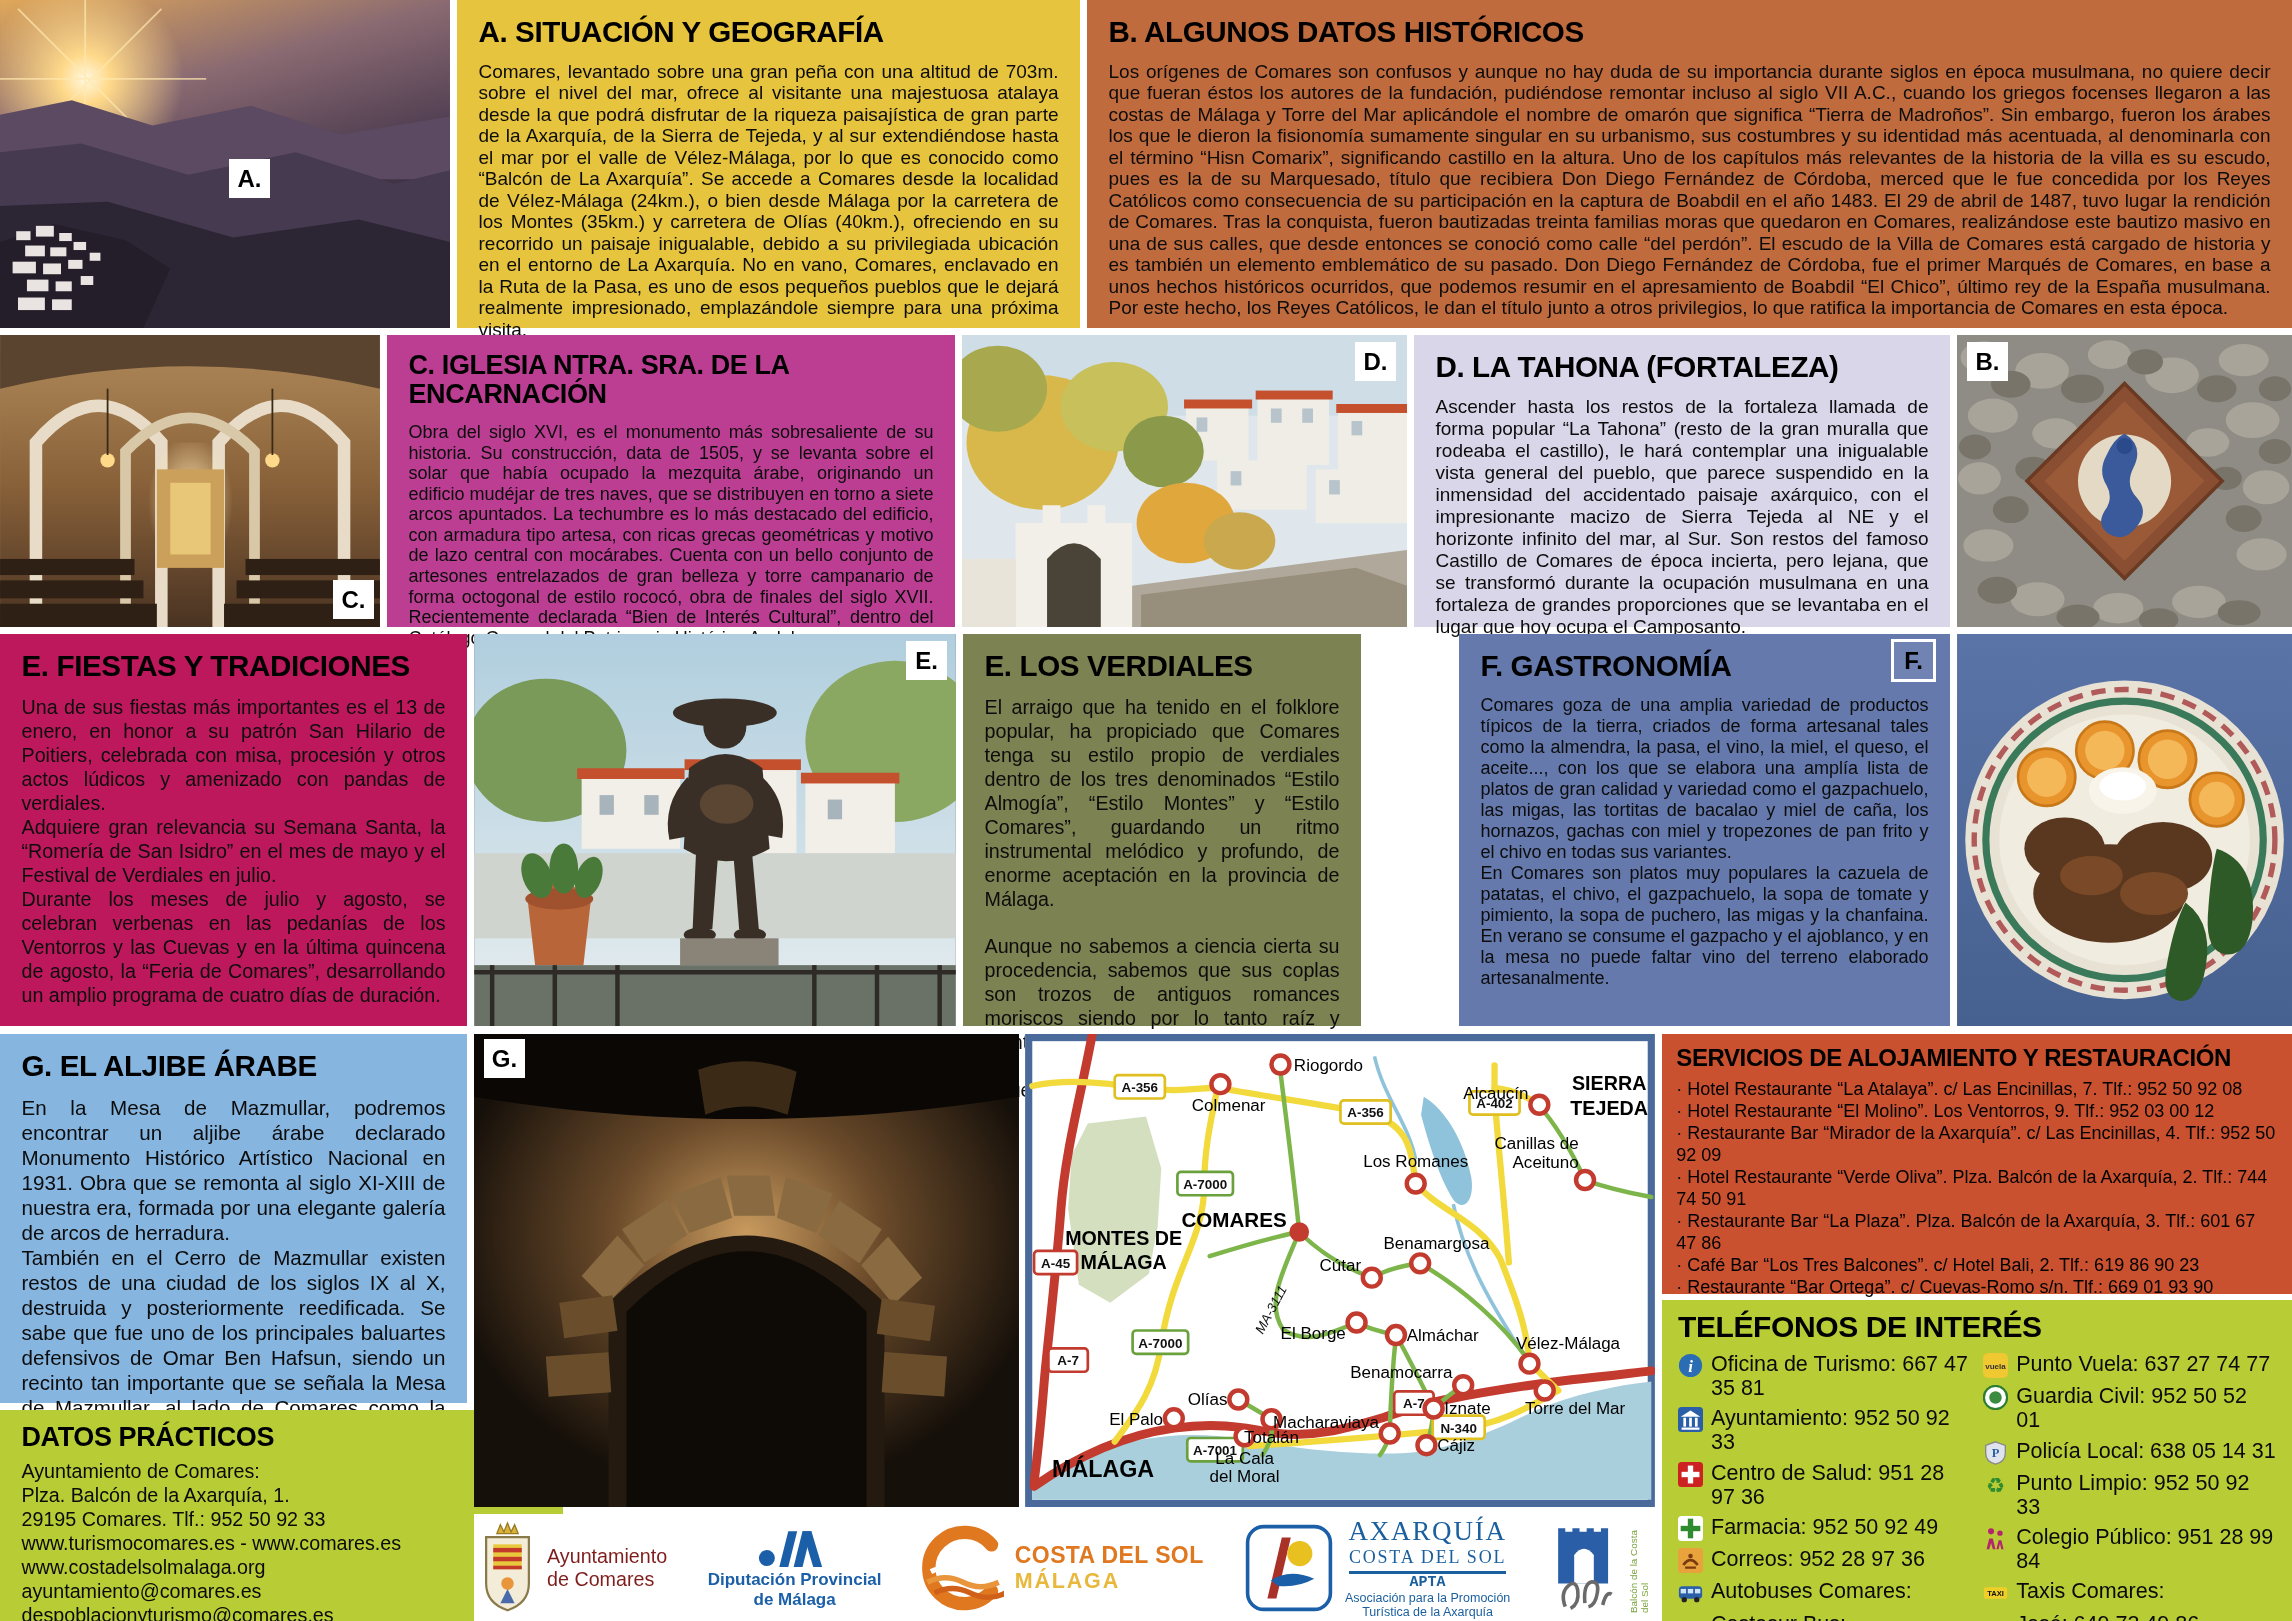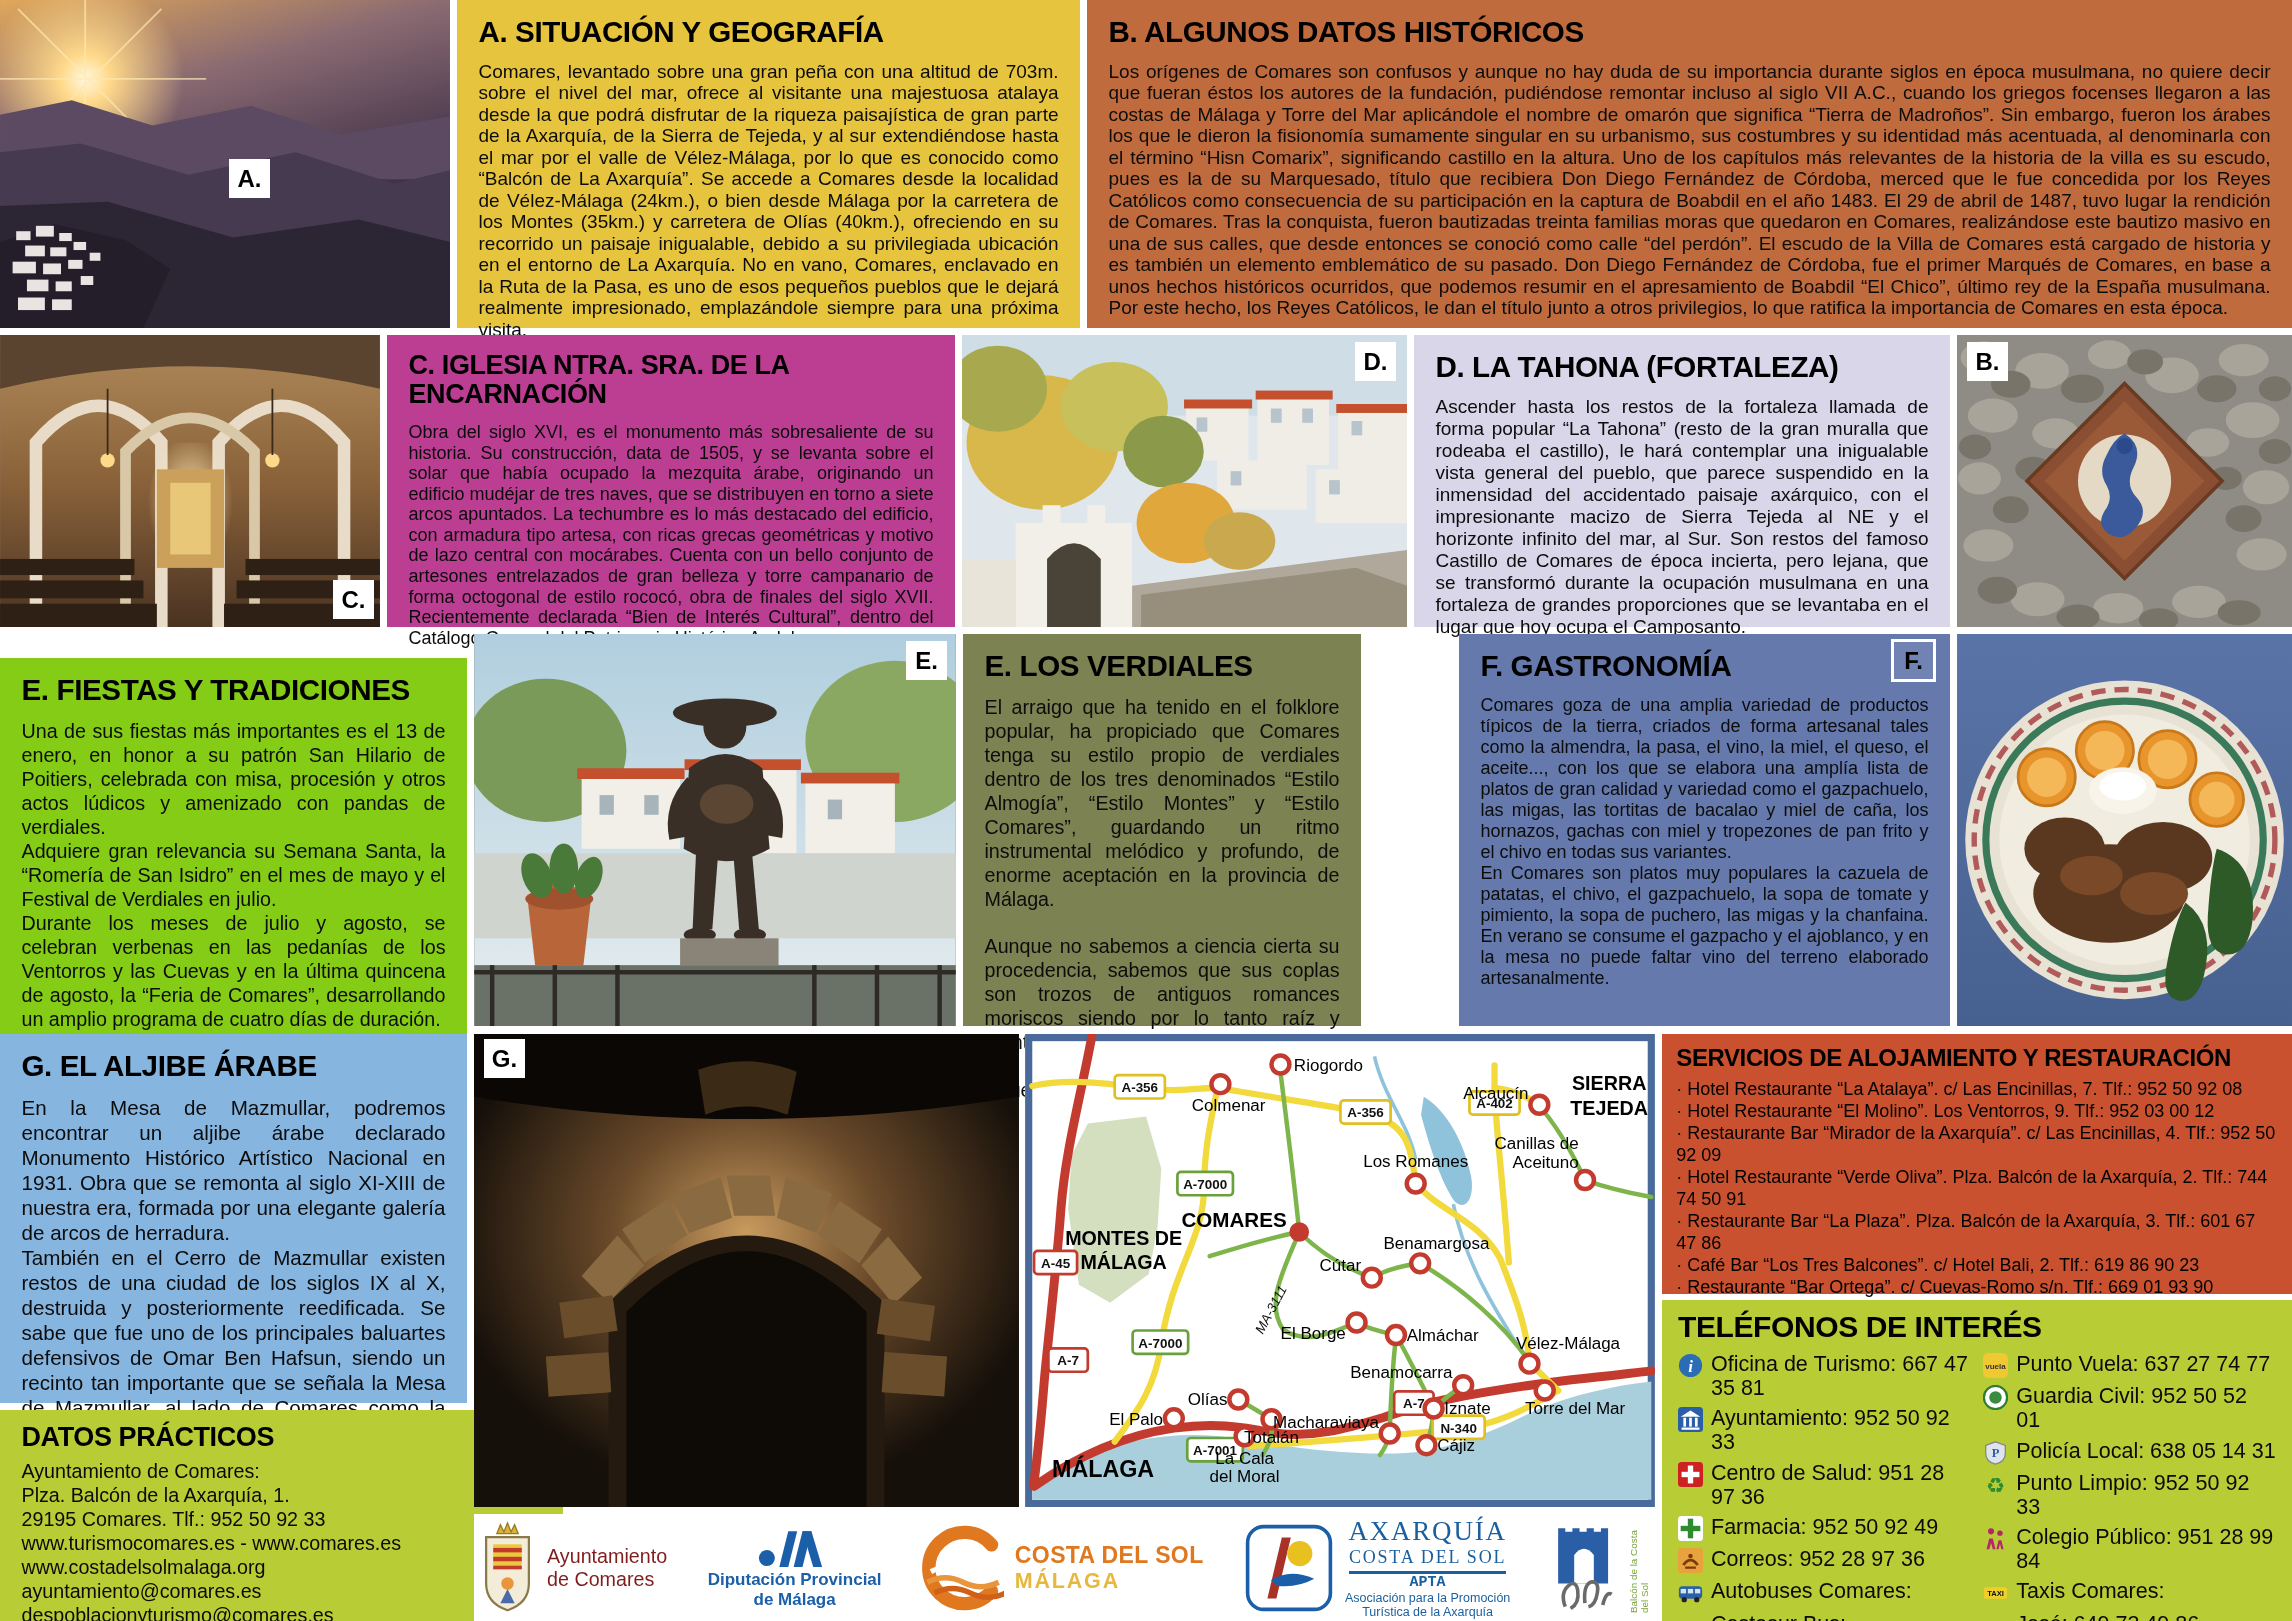--- a/index.html
+++ b/index.html
@@ -20,21 +20,21 @@
   #box-a{left:457px;top:0;width:623px;height:328px;background:#e7c43d;}
   #box-a p{font-size:19px;line-height:21.5px;}
   #box-b{left:1087px;top:0;width:1205px;height:328px;background:#c06b3d;}
   #box-b p{font-size:19px;line-height:21.5px;}
   
   #box-c{left:387px;top:335px;width:568px;height:292px;background:#bc3e93;}
   #box-c p{font-size:18px;line-height:20.6px;}
   #box-d{left:1414px;top:335px;width:536px;height:292px;background:#d9d6ea;}
   #box-d p{font-size:19px;line-height:22px;}
   
-  #box-e1{left:0;top:658px;width:467px;height:392px;background:#84cc16;}
+  #box-e1{left:0;top:634px;width:467px;height:392px;background:#be185d;}
   #box-e1 p{font-size:19.7px;line-height:24px;}
   #box-e2{left:963px;top:634px;width:398px;height:392px;background:#7c8251;}
   #box-e2 p{font-size:19.7px;line-height:24px;}
   #box-e2 p+p{margin-top:23px;}
   #box-f{left:1459px;top:634px;width:491px;height:392px;background:#6579ac;}
   #box-f p{font-size:18px;line-height:21px;}
   
   #box-g{left:0;top:1034px;width:467px;height:369px;background:#86b5e0;}
   #box-g p{font-size:20.6px;line-height:25px;}
   #box-datos{left:0;top:1410px;width:563px;height:211px;background:#b8cc35;padding-top:9px;}

